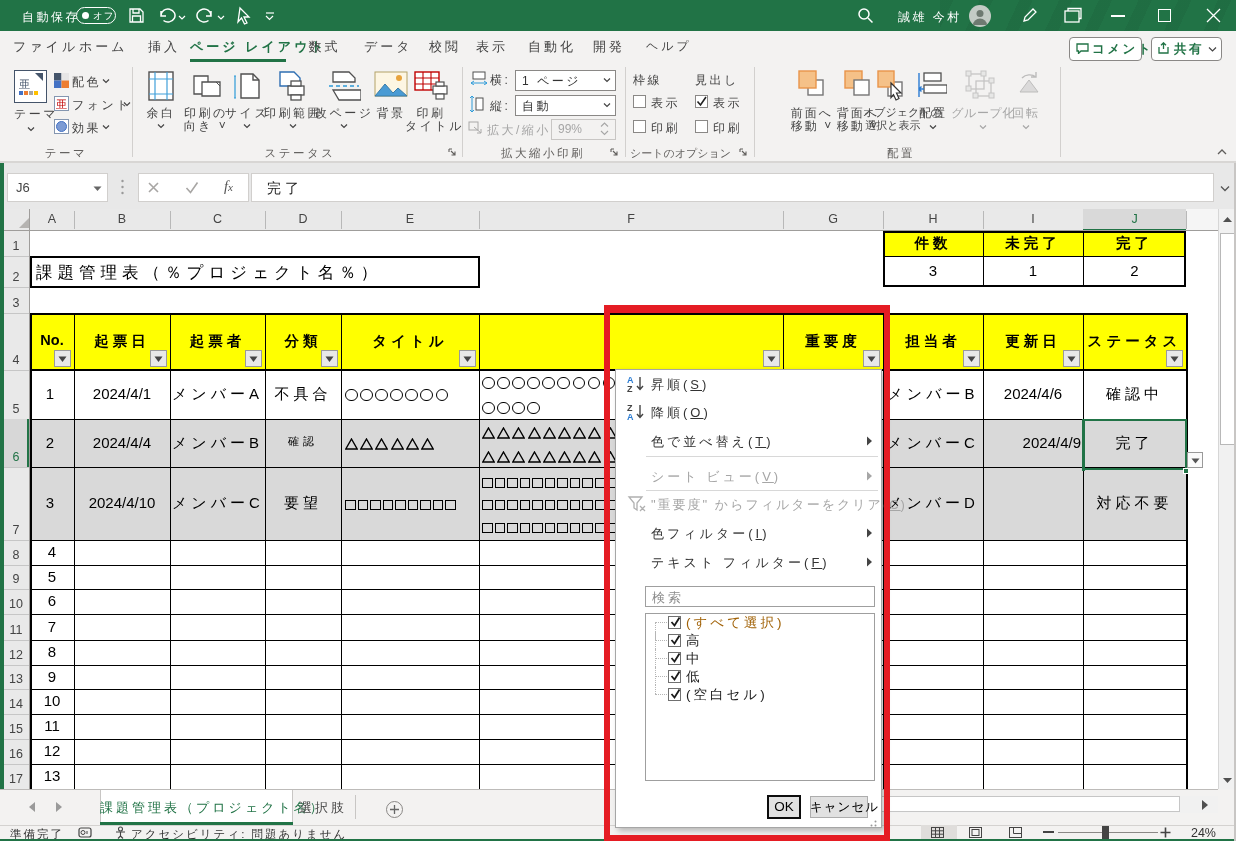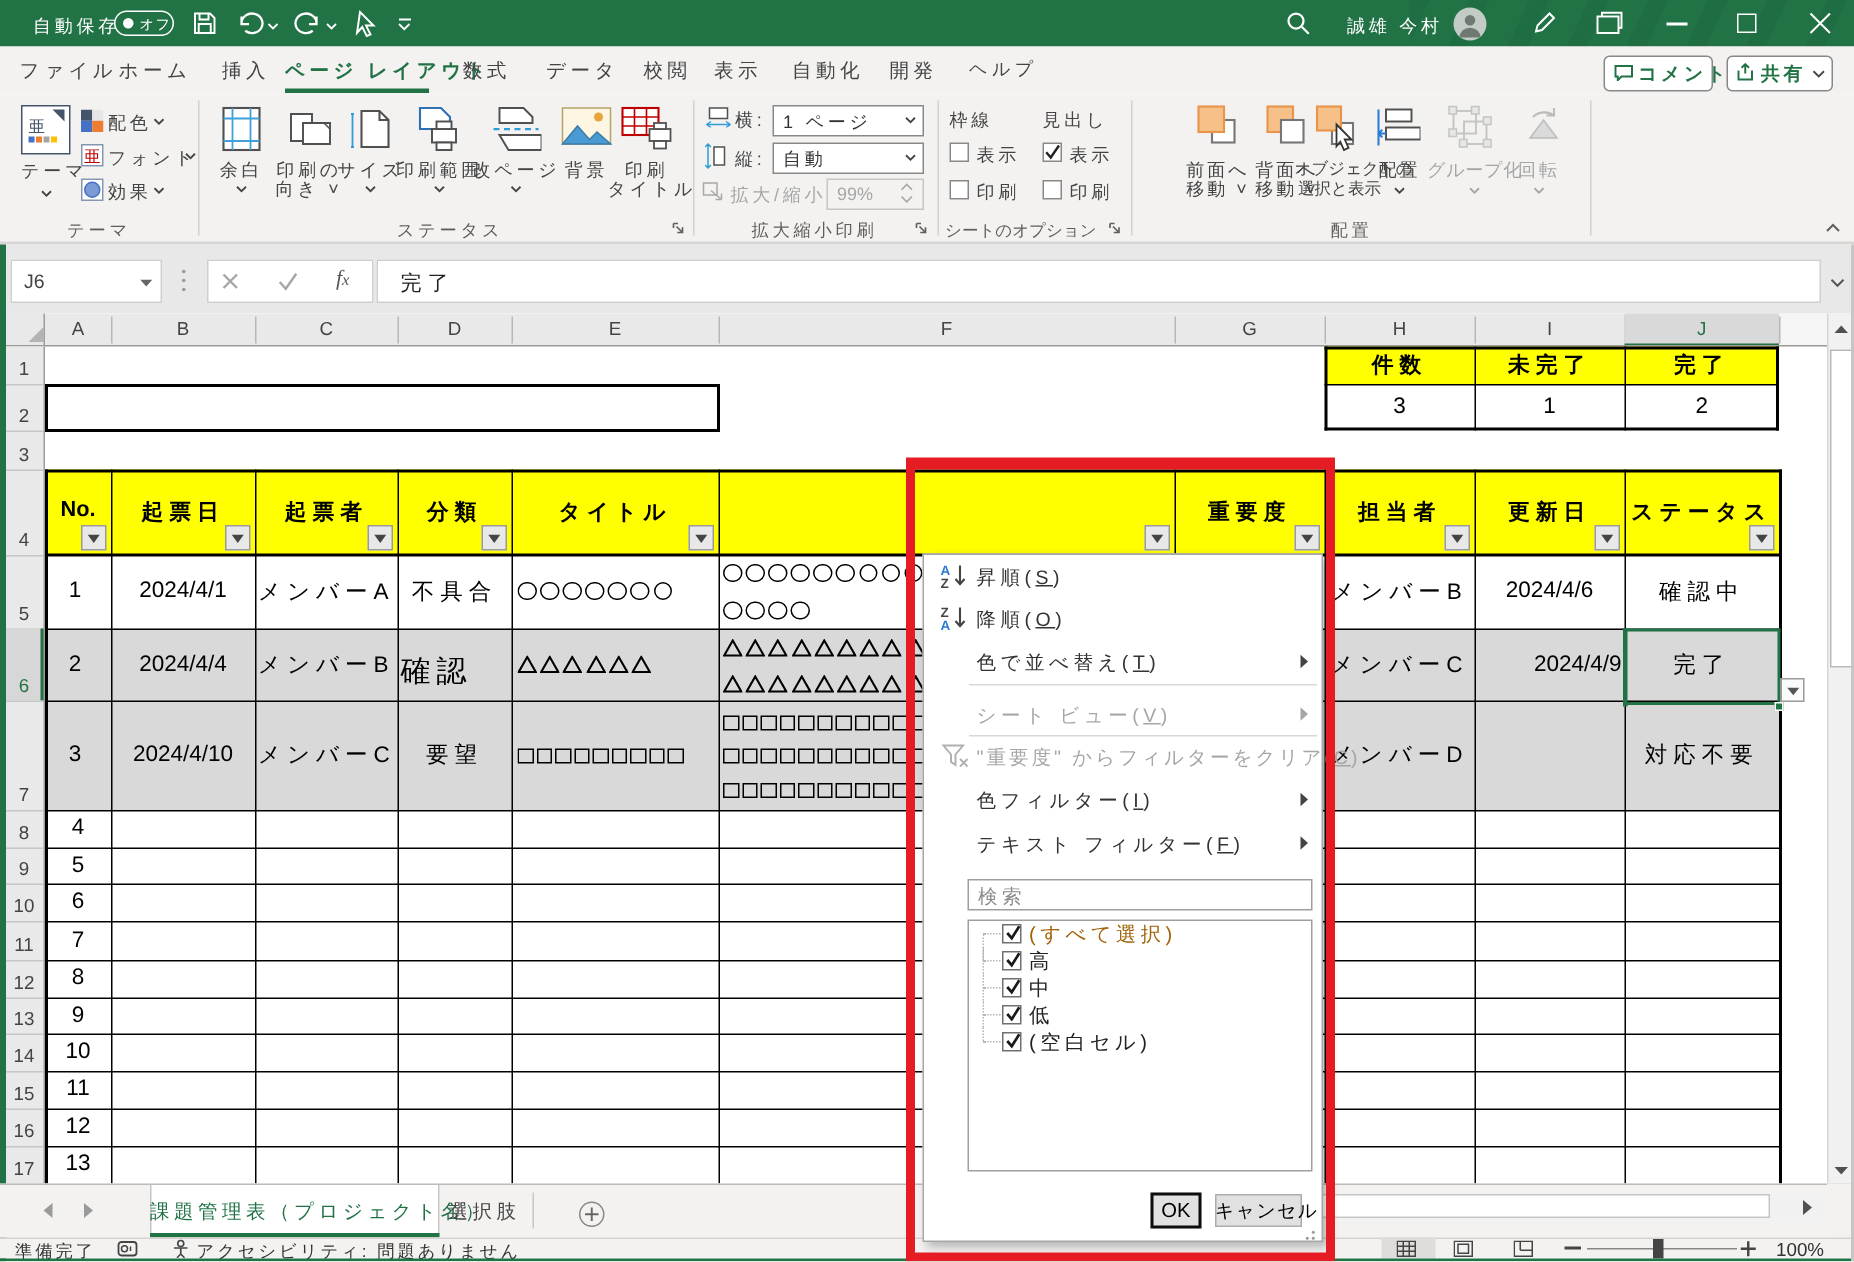--- a/index.html
+++ b/index.html
@@ -525,20 +525,21 @@
 <div style="left:983px;top:262px;width:100px;height:18px;color:#000;font-size:15px;text-align:center">1</div>
 <div style="left:1083px;top:262px;width:103px;height:18px;color:#000;font-size:15px;text-align:center">2</div>
 <div style="left:883px;top:231px;width:303px;height:2px;background:#000"></div>
 <div style="left:883px;top:256px;width:303px;height:1px;background:#000"></div>
 <div style="left:883px;top:285px;width:303px;height:2px;background:#000"></div>
 <div style="left:883px;top:231px;width:2px;height:56px;background:#000"></div>
 <div style="left:983px;top:231px;width:1px;height:56px;background:#000"></div>
 <div style="left:1083px;top:231px;width:1px;height:56px;background:#000"></div>
 <div style="left:1184px;top:231px;width:2px;height:56px;background:#000"></div>
 <div style="left:30px;top:256px;width:450px;height:32px;border:2px solid #000;background:#fff"></div>
+<div class="j17" style="left:36px;top:262px;width:440px;height:20px;color:#000;font-size:16.5px">課題管理表（％プロジェクト名％）</div>
 <div style="left:30px;top:313px;width:1156px;height:57px;background:#ffff00"></div>
 <div style="left:30px;top:419px;width:1156px;height:121px;background:#d9d9d9"></div>
 <div style="left:30px;top:332px;width:44px;height:18px;color:#000;font-weight:bold;font-size:14.5px;text-align:center">No.</div>
 <div style="left:54px;top:350px;width:17px;height:17px;background:#e8e8e8;border:1px solid #9a9a9a"></div>
 <div style="left:58px;top:356px;width:9px;height:7px;">
       <svg width="9" height="7">
         <path d="M0.5 0.5 h8 l-4 5.5 z" fill="#444"></path>
       </svg>
     </div>
 <div class="j15" style="left:74px;top:332px;width:96px;height:18px;color:#000;font-weight:bold;font-size:14.5px;text-align:center">起票日</div>
@@ -603,21 +604,21 @@
         <path d="M0.5 0.5 h8 l-4 5.5 z" fill="#444"></path>
       </svg>
     </div>
 <div class="j15" style="left:32px;top:385px;width:40px;height:18px;color:#000;font-size:15px;text-align:center">1</div>
 <div style="left:76px;top:385px;width:92px;height:18px;color:#000;font-size:15px;text-align:center">2024/4/1</div>
 <div class="j15" style="left:172px;top:385px;width:91px;height:18px;color:#000;font-size:15px;text-align:center">メンバーA</div>
 <div class="j15" style="left:267px;top:385px;width:72px;height:18px;color:#000;font-size:15px;text-align:center">不具合</div>
 <div class="j15" style="left:32px;top:434px;width:40px;height:18px;color:#000;font-size:15px;text-align:center">2</div>
 <div style="left:76px;top:434px;width:92px;height:18px;color:#000;font-size:15px;text-align:center">2024/4/4</div>
 <div class="j15" style="left:172px;top:434px;width:91px;height:18px;color:#000;font-size:15px;text-align:center">メンバーB</div>
-<div class="j15" style="left:267px;top:434px;width:72px;height:18px;color:#000;font-size:20px;text-align:left">確認</div>
+<div class="j15" style="left:267px;top:434px;width:72px;height:18px;color:#000;font-size:11px;text-align:center">確認</div>
 <div class="j15" style="left:32px;top:494px;width:40px;height:18px;color:#000;font-size:15px;text-align:center">3</div>
 <div style="left:76px;top:494px;width:92px;height:18px;color:#000;font-size:15px;text-align:center">2024/4/10</div>
 <div class="j15" style="left:172px;top:494px;width:91px;height:18px;color:#000;font-size:15px;text-align:center">メンバーC</div>
 <div class="j15" style="left:267px;top:494px;width:72px;height:18px;color:#000;font-size:15px;text-align:center">要望</div>
 <div class="j15" style="left:885px;top:385px;width:96px;height:18px;color:#000;font-size:15px;text-align:center">メンバーB</div>
 <div style="left:985px;top:385px;width:96px;height:18px;color:#000;font-size:15px;text-align:center">2024/4/6</div>
 <div class="j15" style="left:1085px;top:385px;width:99px;height:18px;color:#000;font-size:15px;text-align:center">確認中</div>
 <div class="j15" style="left:885px;top:434px;width:96px;height:18px;color:#000;font-size:15px;text-align:center">メンバーC</div>
 <div style="left:985px;top:434px;width:96px;height:18px;color:#000;font-size:15px;text-align:right">2024/4/9</div>
 <div class="j15" style="left:885px;top:494px;width:96px;height:18px;color:#000;font-size:15px;text-align:center">メンバーD</div>
@@ -845,21 +846,21 @@
       </svg>
     </div>
 <div style="left:1043px;top:831px;width:11px;height:2px;background:#444"></div>
 <div style="left:1058px;top:832px;width:100px;height:1px;background:#8a8886"></div>
 <div style="left:1102px;top:826px;width:7px;height:13px;background:#444"></div>
 <div style="left:1160px;top:827px;width:11px;height:11px;">
       <svg width="11" height="11">
         <path d="M5.5 0.5 v10 M0.5 5.5 h10" stroke="#444" stroke-width="1.6"></path>
       </svg>
     </div>
-<div style="left:1178px;top:826px;width:38px;height:13px;color:#333;font-size:12.5px;text-align:right">100%</div>
+<div style="left:1178px;top:826px;width:38px;height:13px;color:#333;font-size:12.5px;text-align:right">24%</div>
 <div style="left:0px;top:839px;width:1236px;height:2px;background:#217346"></div>
 <div style="left:1234px;top:163px;width:2px;height:678px;background:#c8c6c4"></div>
 <div style="left:615px;top:369px;width:267px;height:459px;background:#fff;border:1px solid #a6a6a6;box-shadow:3px 3px 6px rgba(0,0,0,0.25)"></div>
 <div style="left:627px;top:375px;width:20px;height:18px;">
       <svg width="20" height="18">
         <text x="0" y="8" font-size="9" font-weight="bold" fill="#2b7cd3" font-family="Liberation Sans">A</text>
         <text x="0" y="17" font-size="9" font-weight="bold" fill="#444" font-family="Liberation Sans">Z</text>
         <path d="M13 2 v12 M10 11 l3 3.5 l3 -3.5" fill="none" stroke="#444" stroke-width="1.4"></path>
       </svg>
     </div>

